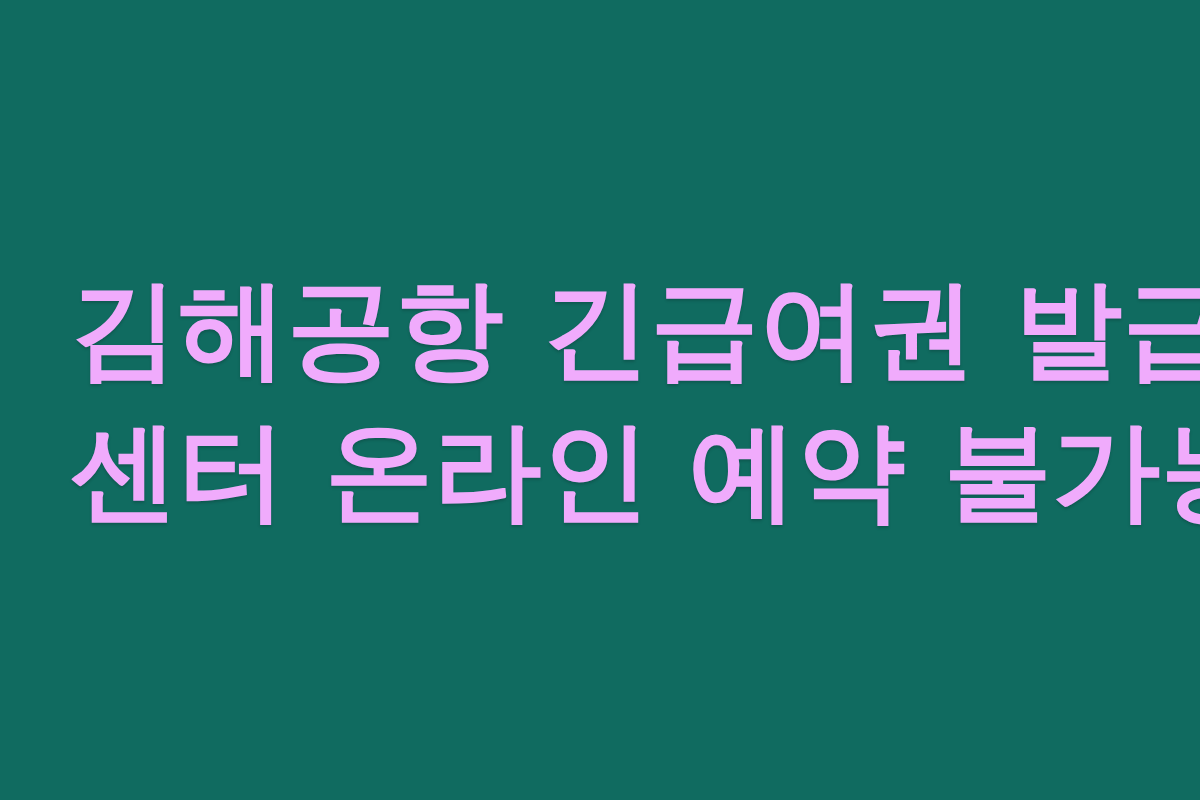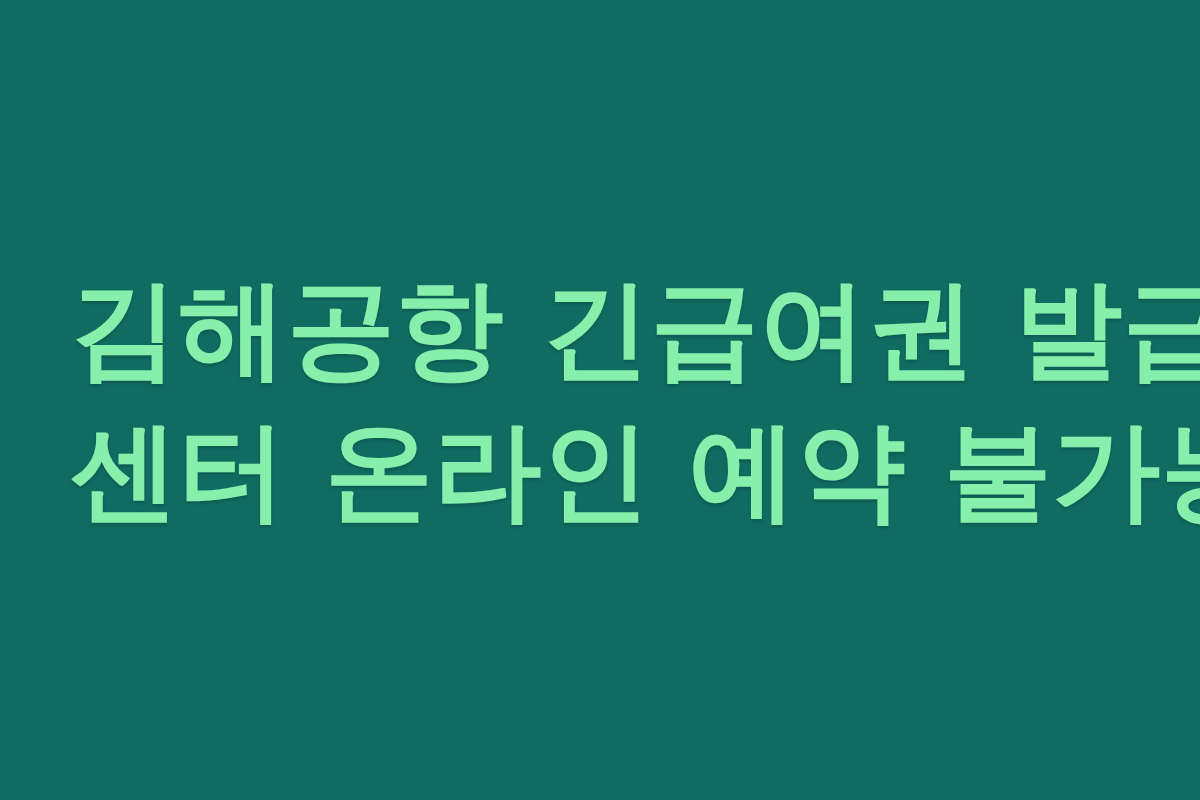--- a/index.html
+++ b/index.html
@@ -45,18 +45,18 @@
   #headline .headline-line {
     display: block;
     white-space: nowrap;
   }
 </style>
 </head>
 <body>
 
 <div id="thumbnail-card" style="background-color: rgb(16, 107, 96);">
 
-  <h1 id="headline" style="color: #86efac;">
+  <h1 id="headline" style="color: #f0abfc;">
     <span class="headline-line">김해공항 긴급여권 발급</span>
     <span class="headline-line">센터 온라인 예약 불가능</span>
   </h1>
 
 </div>
 
 </body></html>

